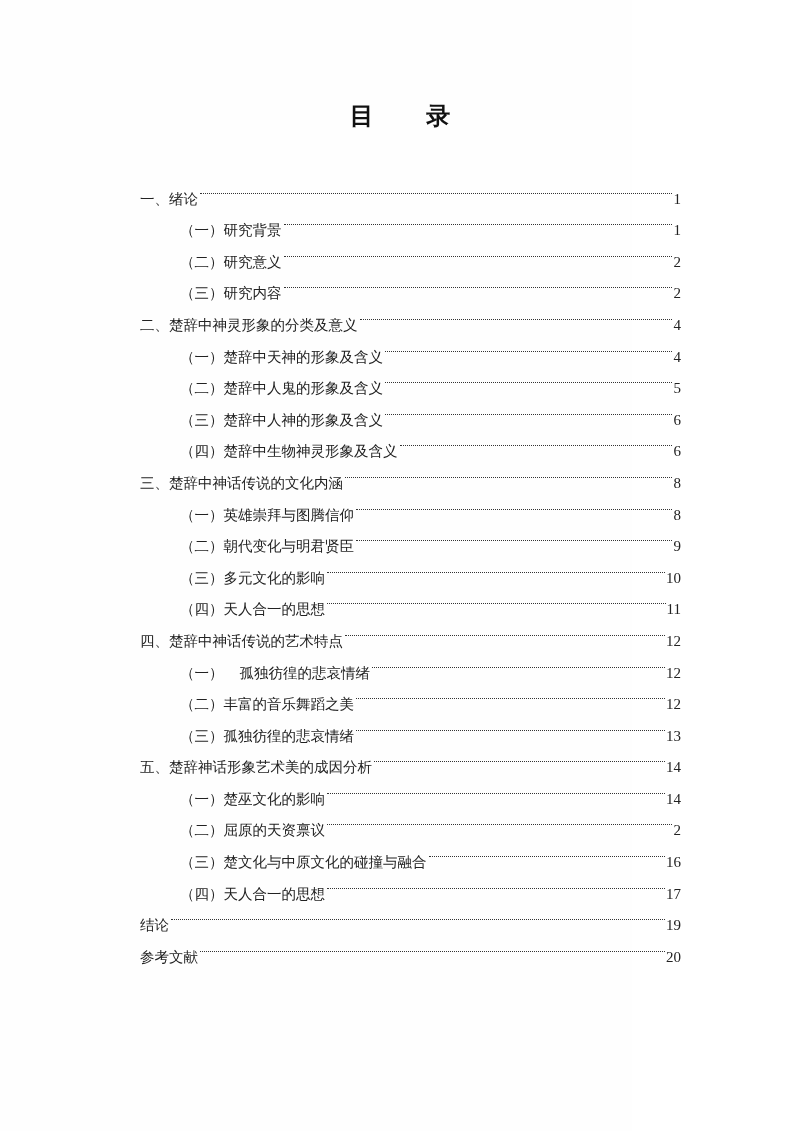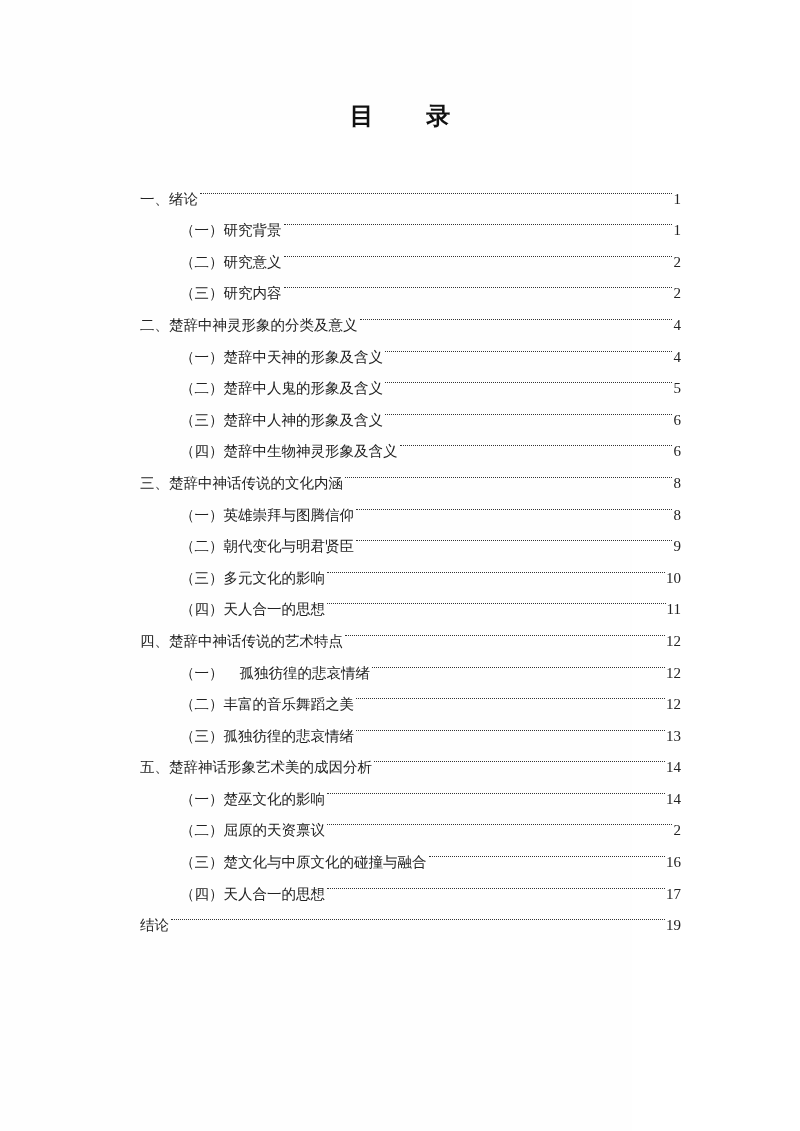--- a/index.html
+++ b/index.html
@@ -200,14 +200,19 @@
     <div class="toc-row level-2">
       <span class="toc-label">（四）天人合一的思想</span>
       <span class="toc-leader"></span>
       <span class="toc-page">17</span>
     </div>
     <div class="toc-row level-1">
       <span class="toc-label">结论</span>
       <span class="toc-leader"></span>
       <span class="toc-page">19</span>
     </div>
+    <div class="toc-row level-1">
+      <span class="toc-label">参考文献</span>
+      <span class="toc-leader"></span>
+      <span class="toc-page">20</span>
+    </div>
   </div>
 </div>
 
 </body></html>

